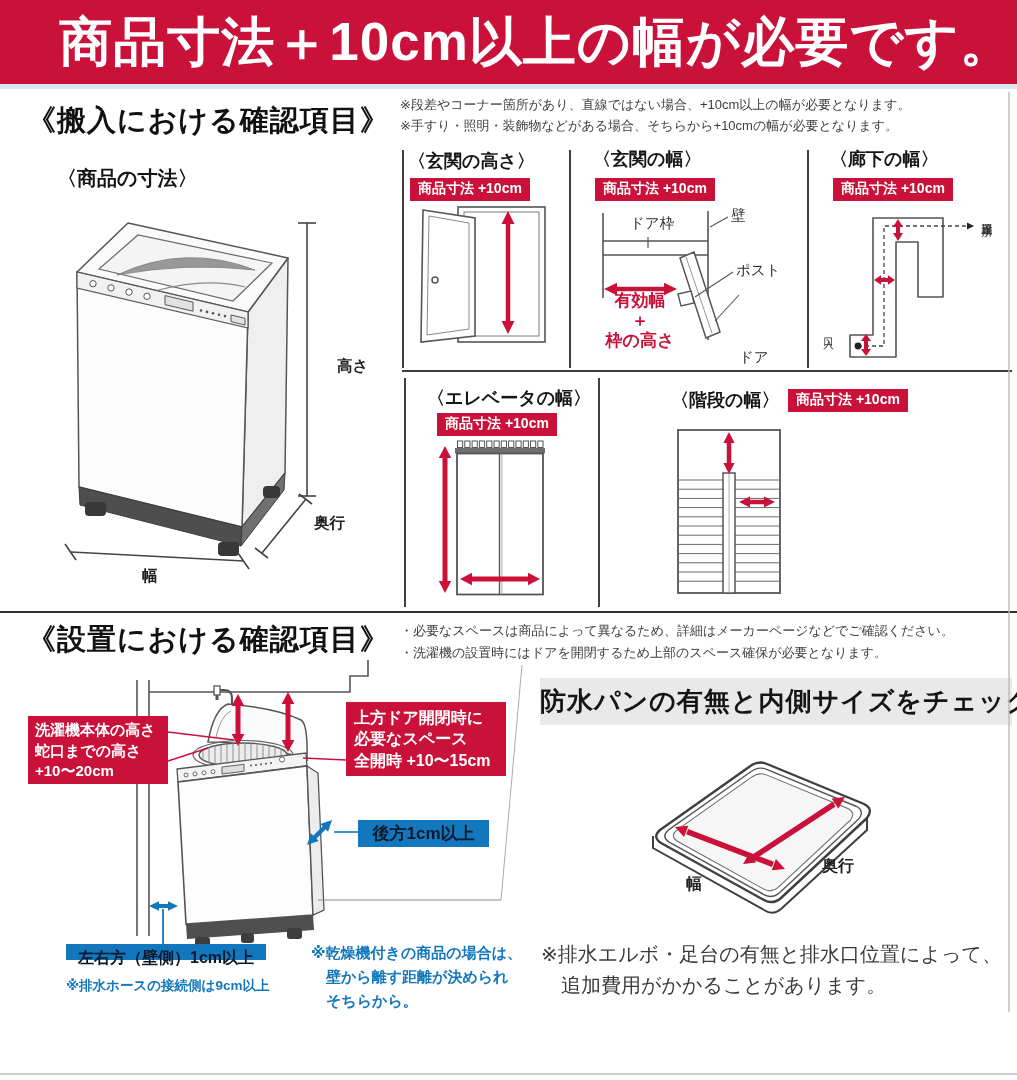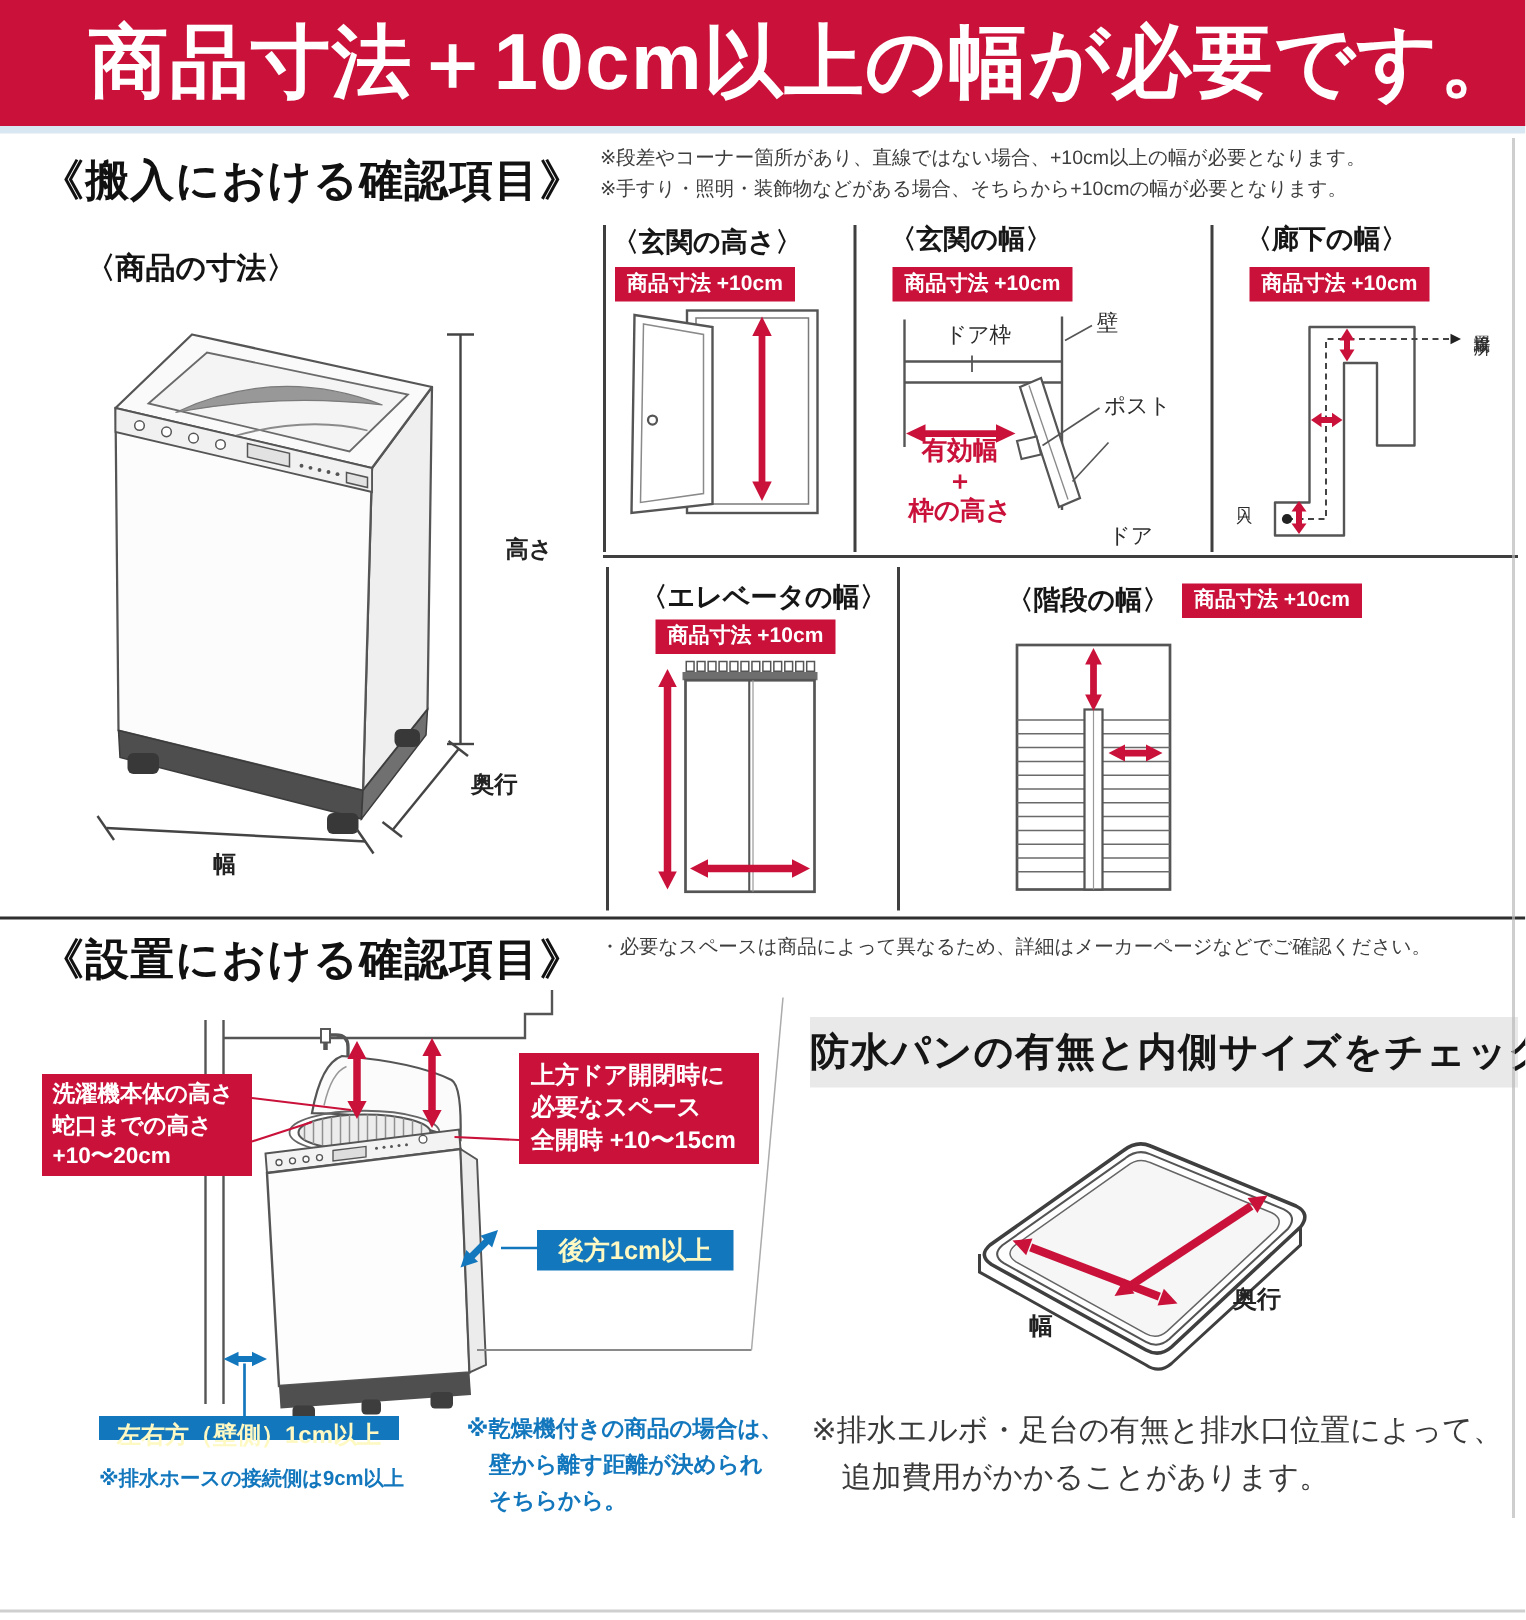--- a/index.html
+++ b/index.html
@@ -14,21 +14,21 @@
   .ptitle{font-size:18px;font-weight:bold;color:#161616;white-space:nowrap;}
   .note{font-size:13px;line-height:21px;color:#3d3d3d;white-space:nowrap;}
   .badge{display:inline-block;background:#C9113A;color:#fff;font-weight:bold;font-size:14px;
          padding:2px 8px 3px 8px;white-space:nowrap;}
   .dim-label{font-size:15.5px;font-weight:bold;color:#222;white-space:nowrap;}
   .small-label{font-size:14.5px;color:#2c2c2c;white-space:nowrap;}
   .vtext{writing-mode:vertical-rl;text-orientation:upright;}
   .divider{background:#3f3f3f;}
   .red-text-block{color:#C9113A;font-weight:bold;font-size:17px;line-height:1.18;text-align:center;white-space:nowrap;}
   .red-box{background:#C9113A;color:#fff;font-weight:bold;box-sizing:border-box;}
-  .blue-box{background:#1377BD;color:#fef9c3;font-weight:bold;text-align:center;box-sizing:border-box;white-space:nowrap;}
+  .blue-box{background:#1377BD;color:#0f172a;font-weight:bold;text-align:center;box-sizing:border-box;white-space:nowrap;}
   .blue-note{color:#1377BD;font-weight:600;white-space:nowrap;}
   .pan-banner{background:#E9E9E9;color:#151515;font-size:26px;font-weight:bold;text-align:center;
               line-height:47px;letter-spacing:1px;white-space:nowrap;}
   .pan-note{font-size:20px;color:#3a3a3a;line-height:1.55;white-space:nowrap;}
   svg{display:block;}
 </style>
 </head>
 <body>
 
 <div class="page">
@@ -233,20 +233,21 @@
         <polygon points="61,51 55.4,40 66.6,40"></polygon>
       <line x1="79" y1="79" x2="99" y2="79" stroke="#C9113A" stroke-width="4.5"></line>
       <polygon points="71,79 82,73.4 82,84.6"></polygon>
         <polygon points="107,79 96,73.4 96,84.6"></polygon>
     </g>
   </svg>
 
   <div class="abs heading" style="left:27px;top:620px;">《設置における確認項目》</div>
   <div class="abs" style="left:400px;top:620px;">
     <div class="note" style="line-height:22px;">・必要なスペースは商品によって異なるため、詳細はメーカーページなどでご確認ください。</div>
+    <div class="note" style="line-height:22px;">・洗濯機の設置時にはドアを開閉するため上部のスペース確保が必要となります。</div>
   </div>
 
   <svg class="abs" style="left:25px;top:653px;" width="505" height="375" viewBox="0 0 505 375">
     <line x1="112" y1="27" x2="112" y2="283" stroke="#555" stroke-width="1.6"></line>
     <line x1="124" y1="27" x2="124" y2="283" stroke="#555" stroke-width="1.6"></line>
     <path d="M124,39 L325,39 L325,23 L343,23 L343,7" fill="none" stroke="#555" stroke-width="1.6"></path>
     <path d="M207,56 L207,45 Q207,37 199,37 L193,37" fill="none" stroke="#555" stroke-width="2.2"></path>
     <rect x="189" y="33" width="6" height="9" fill="#fff" stroke="#555" stroke-width="1.3"></rect>
     <rect x="190.5" y="42" width="3" height="5" fill="#555"></rect>
     <path d="M183,89 Q189,56 203,51 Q252,55 276,67 Q283,71 282,107 Q233,89 183,89 Z" fill="#fbfbfb" stroke="#555" stroke-width="1.5"></path>

